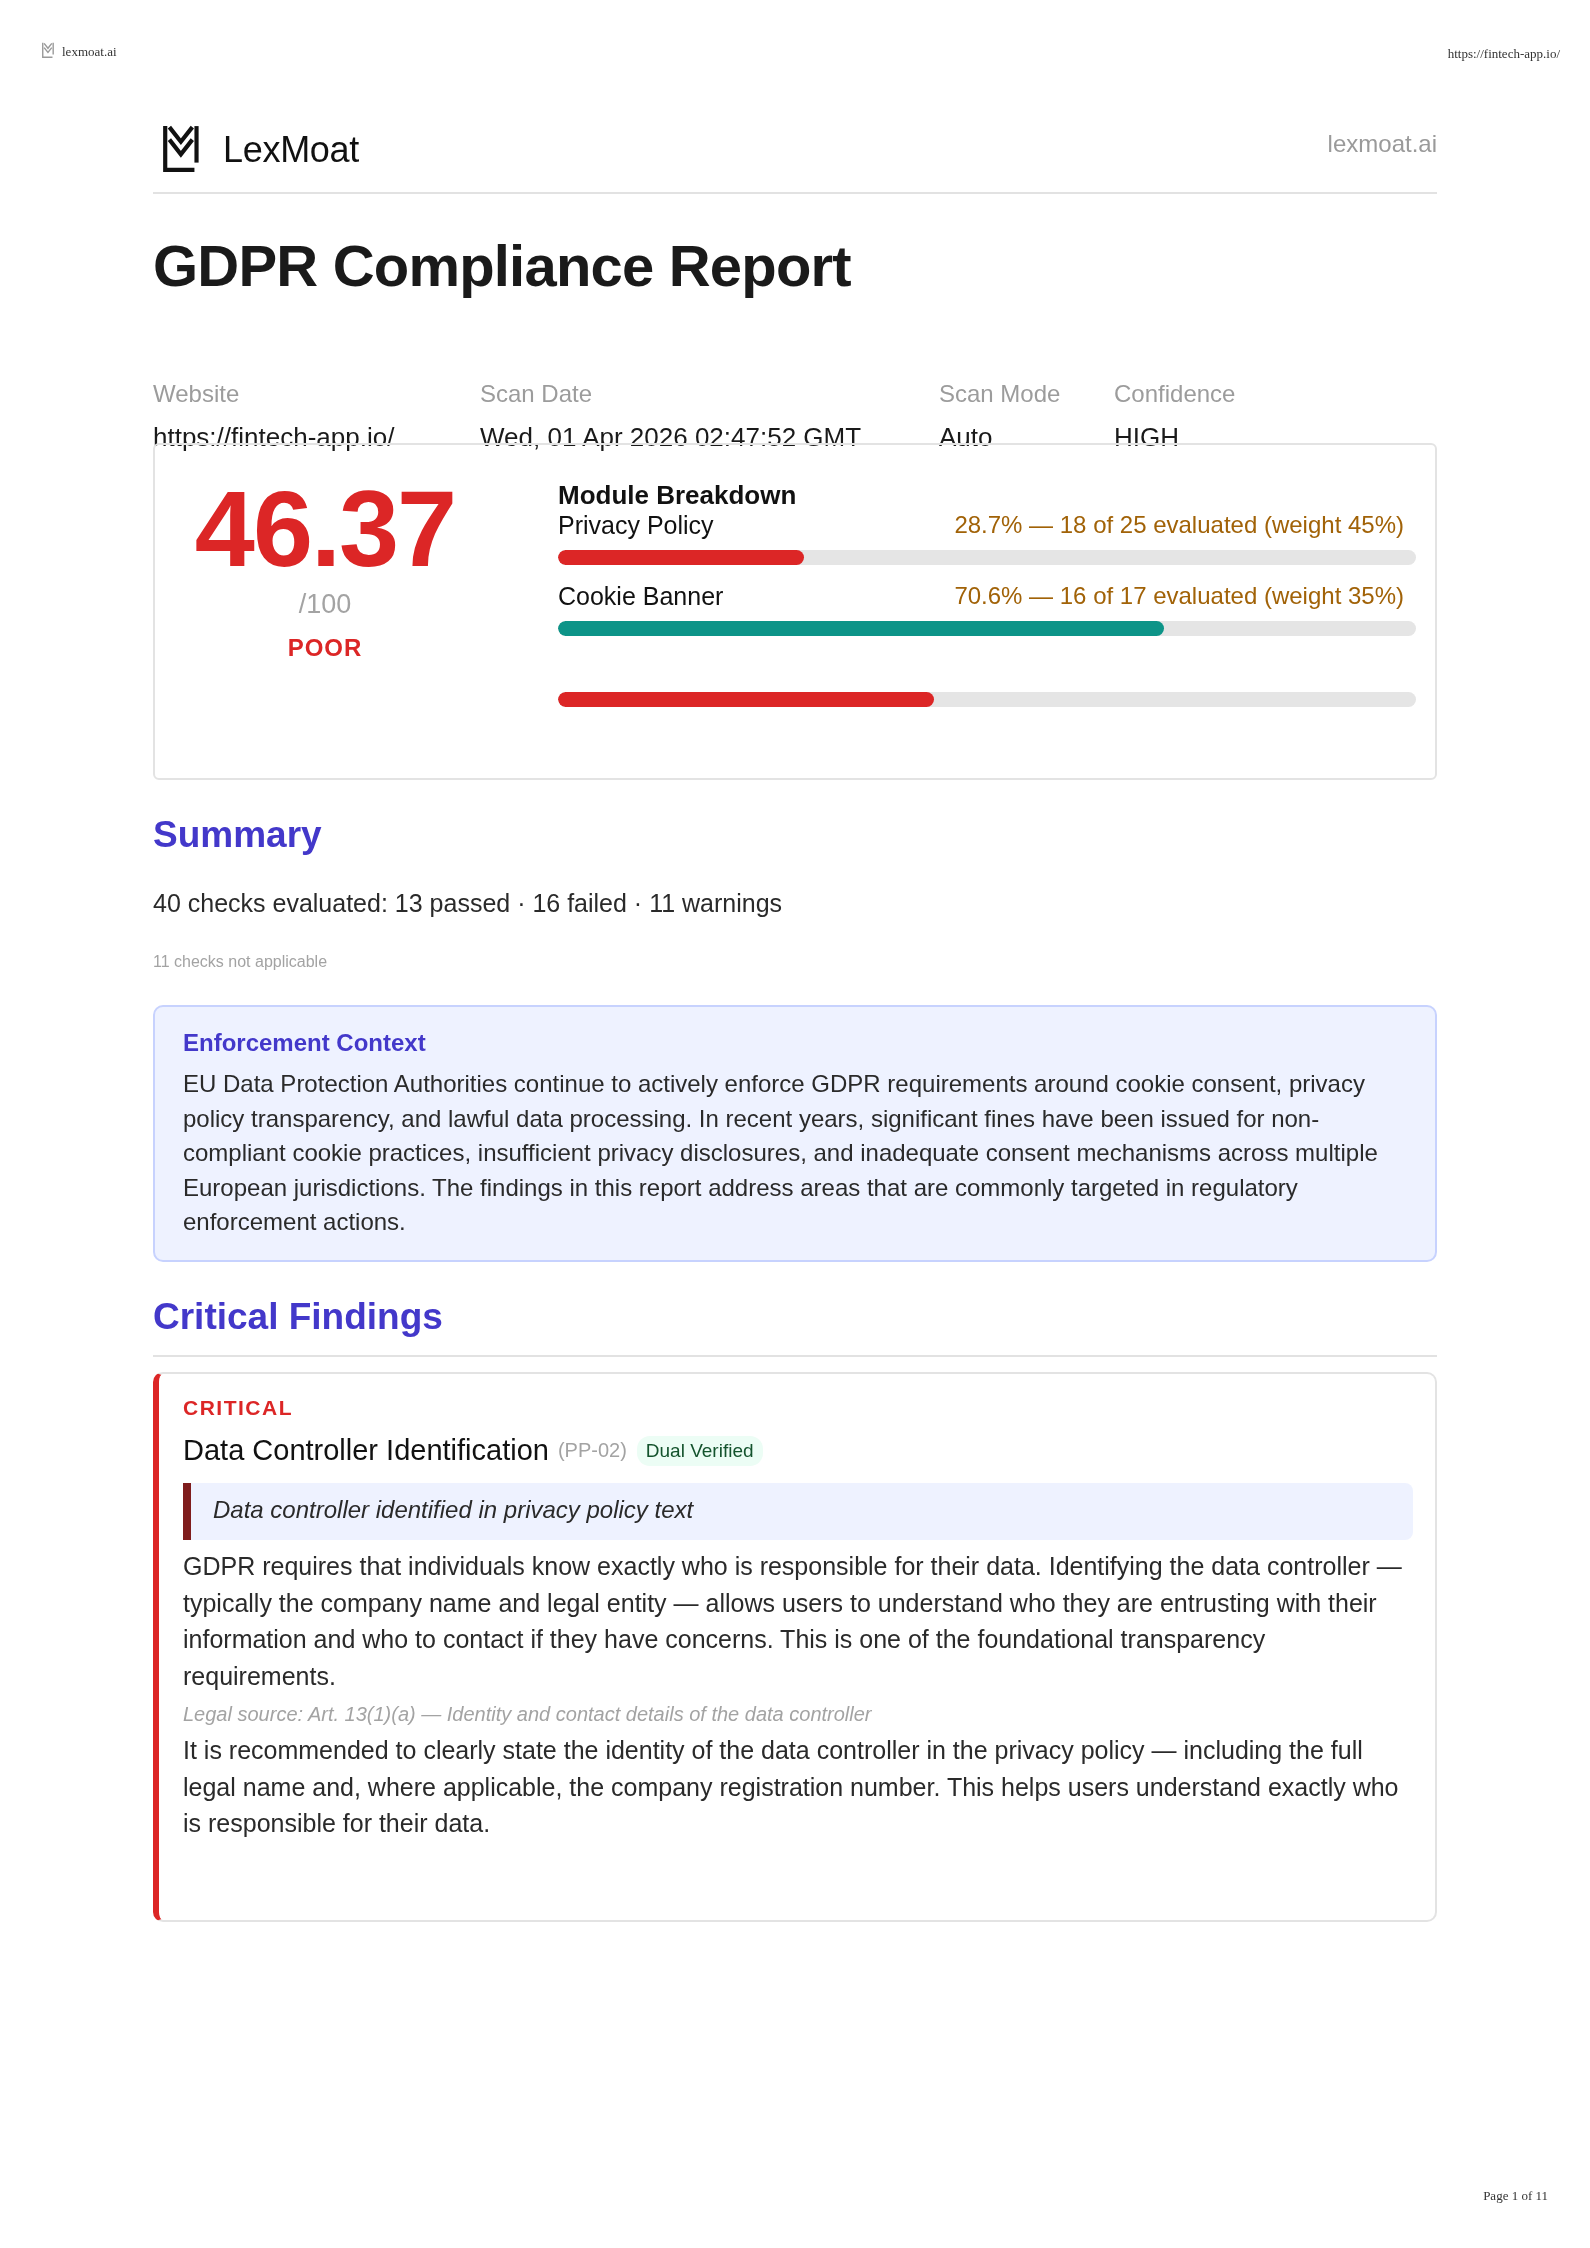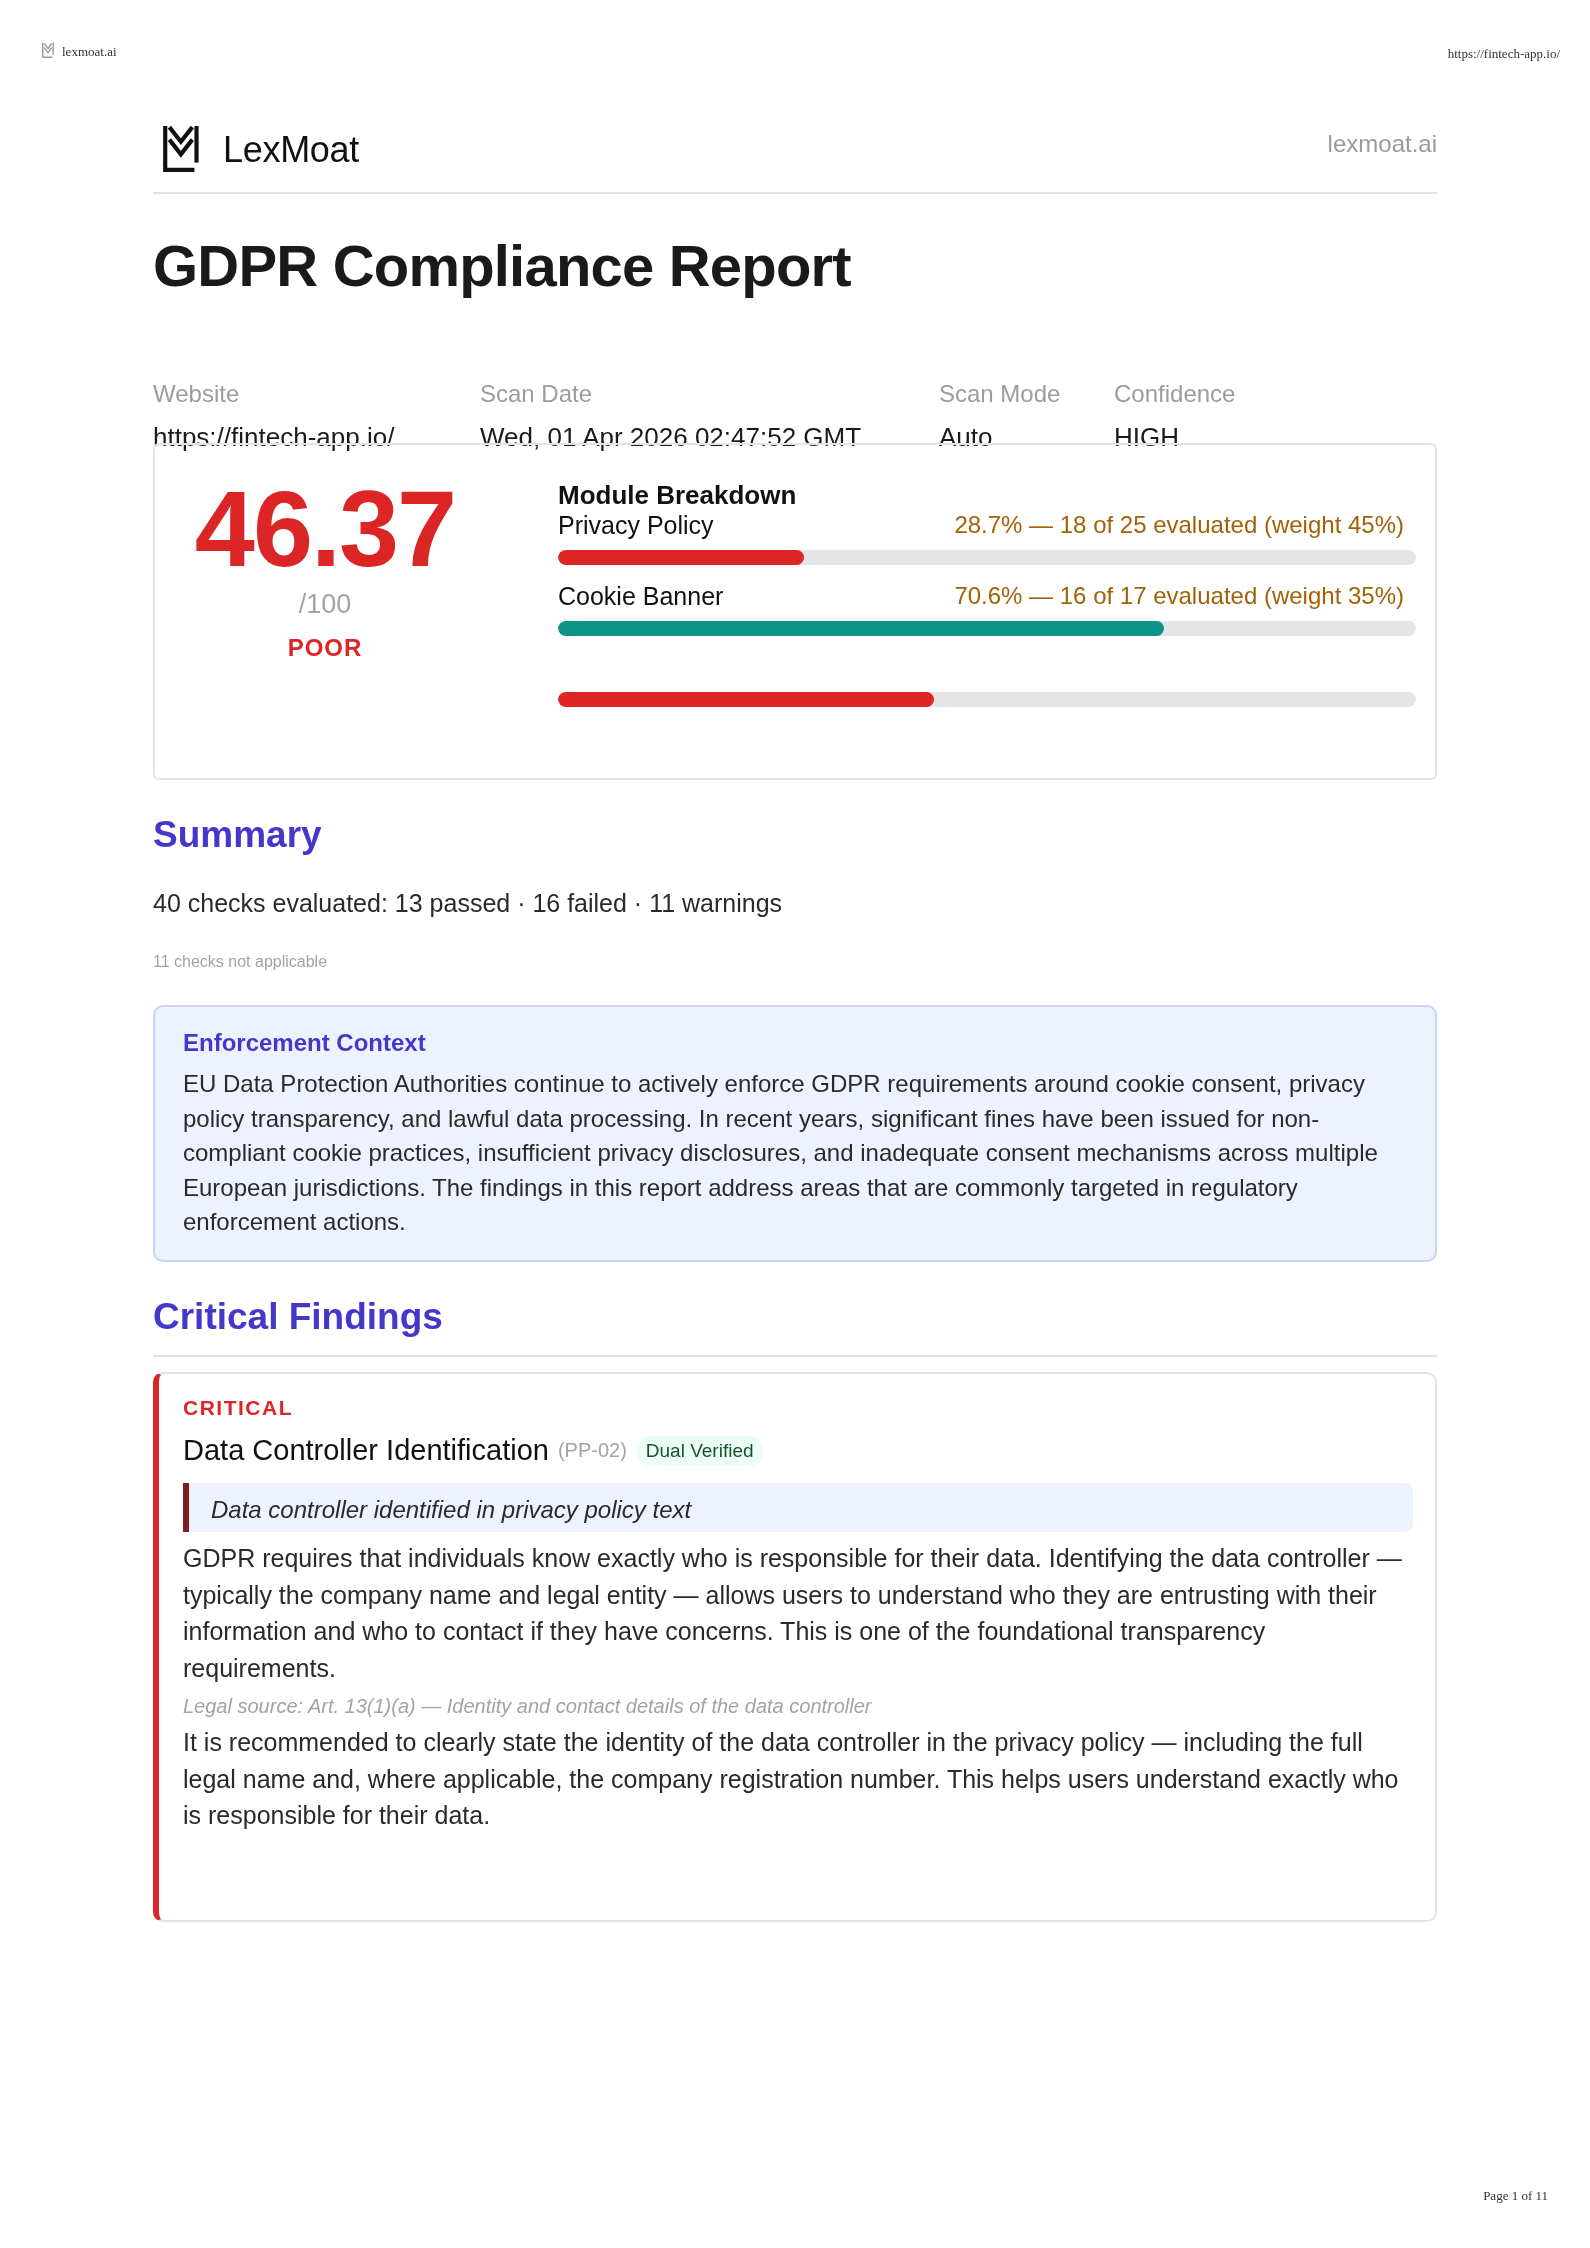--- a/index.html
+++ b/index.html
@@ -51,21 +51,21 @@
   .enforce-text { margin-top: 10px; font-size: 24px; line-height: 34.5px; color: #2a2a2a; }
 
   .crit-divider { position: absolute; top: 1355px; left: 0; width: 1284px; height: 2px; background: #e2e2e2; }
 
   .finding { position: absolute; top: 1372px; left: 0; width: 1284px; height: 550px; border: 2px solid #e3e3e3; border-left: 6px solid #dc2626; border-radius: 10px; padding: 22px 22px 0 24px; }
   .sev { font-size: 21px; font-weight: bold; color: #dc2626; letter-spacing: 1.5px; }
   .finding-head { margin-top: 14px; display: flex; align-items: center; white-space: nowrap; }
   .finding-title { font-size: 29px; color: #111; }
   .finding-code { font-size: 20px; color: #a3a3a3; margin-left: 9px; }
   .badge { margin-left: 10px; font-size: 19px; color: #14532d; background: #ecfdf5; padding: 4px 9px; border-radius: 13px; }
-  .evidence { margin-top: 16px; height: 49px; background: #eef2ff; border-left: 6px solid #7f1d1d; border-radius: 0 8px 8px 0; padding: 13px 22px; font-size: 24px; font-style: italic; color: #2a2a2a; }
+  .evidence { margin-top: 16px; height: 57px; background: #eef2ff; border-left: 8px solid #7f1d1d; border-radius: 0 8px 8px 0; padding: 13px 22px; font-size: 24px; font-style: italic; color: #2a2a2a; }
   .finding-desc { margin-top: 8px; font-size: 25px; line-height: 36.5px; color: #2a2a2a; }
   .legal { margin-top: 9px; font-size: 20px; font-style: italic; color: #a3a3a3; }
   .rec-label { margin-top: 12px; font-size: 20px; font-weight: bold; color: #111; }
   .rec-text { margin-top: 6px; font-size: 25px; line-height: 36.5px; color: #2a2a2a; }
 </style>
 </head>
 <body>
 
 <div class="print-header">
   <div class="left">

